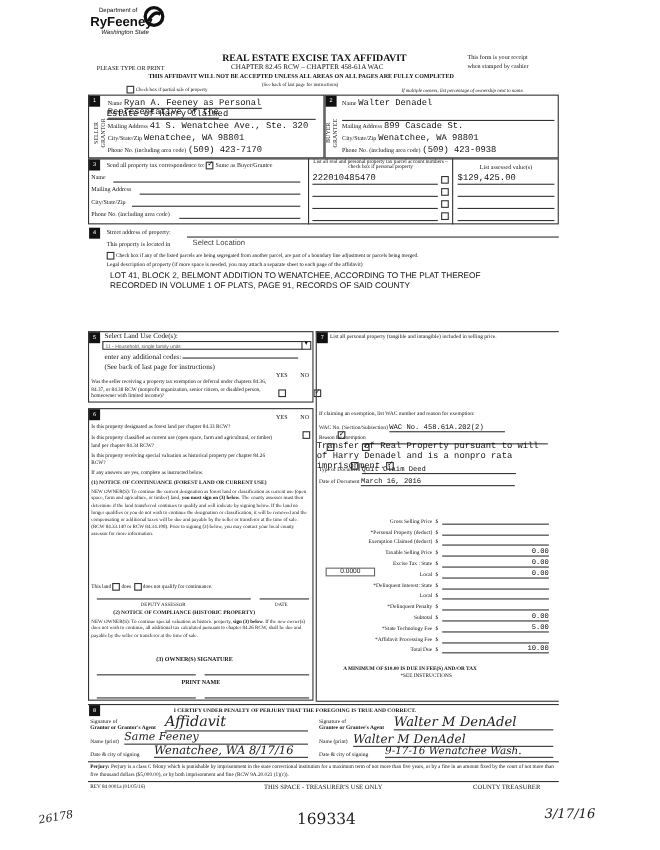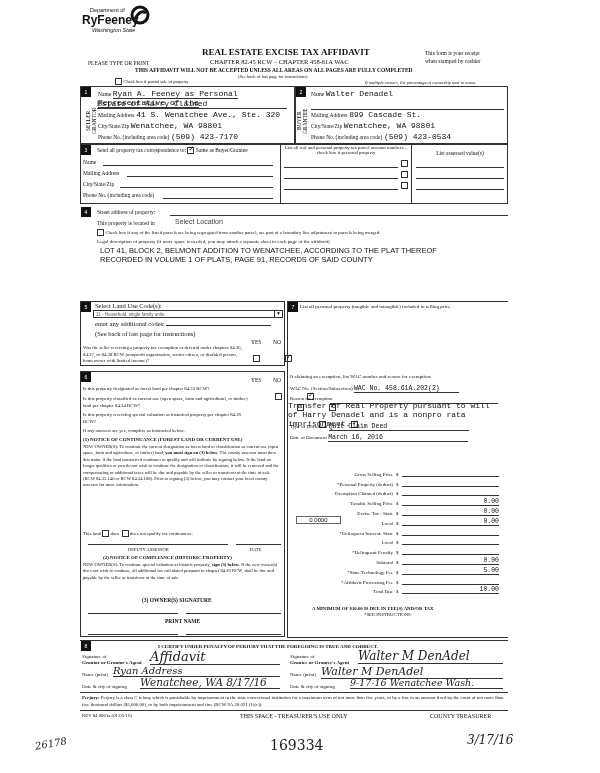--- a/index.html
+++ b/index.html
@@ -81,21 +81,21 @@
 <div class="abs lbl" style="left:311px;top:110px;">
   <span class="tiny">Mailing Address</span>
   <span class="fill" style="font-size:8px;">899 Cascade St.</span>
 </div>
 <div class="abs lbl" style="left:311px;top:121px;">
   <span class="tiny">City/State/Zip</span>
   <span class="fill" style="font-size:8px;">Wenatchee, WA 98801</span>
 </div>
 <div class="abs lbl" style="left:311px;top:132px;">
   <span class="tiny">Phone No. (including area code)</span>
-  <span class="fill" style="font-size:8px;">(509) 423-0534</span>
+  <span class="fill" style="font-size:8px;">(509) 423-0938</span>
 </div>
 
 
 <div class="abs box" style="left:80px;top:144px;width:428px;height:60px;"></div>
 <div class="abs" style="left:280px;top:144px;width:0.8px;height:60px;background:#333;"></div>
 <div class="abs" style="left:411px;top:144px;width:0.8px;height:60px;background:#333;"></div>
 <div class="secnum" style="left:81px;top:145px;">3</div>
 <div class="abs tiny" style="left:97px;top:147px;">
   <span>Send all property tax correspondence to:</span>
   <span class="cb checked"></span>
@@ -106,20 +106,25 @@
 <div class="abs tiny" style="left:83px;top:170px;">Mailing Address</div>
 <div class="abs line" style="left:127px;top:176px;width:146px;"></div>
 <div class="abs tiny" style="left:83px;top:181px;">City/State/Zip</div>
 <div class="abs line" style="left:120px;top:187px;width:153px;"></div>
 <div class="abs tiny" style="left:83px;top:192px;">Phone No. (including area code)</div>
 <div class="abs line" style="left:163px;top:198px;width:110px;"></div>
 <div class="abs tiny" style="left:283px;top:145px;width:126px;text-align:center;font-size:4.8px;">List all real and personal property tax parcel account numbers – check box if personal property</div>
 <div class="abs tiny" style="left:412px;top:150px;width:96px;text-align:center;">List assessed value(s)</div>
 
 <div class="abs" style="left:284px;top:158px;width:222px;">
+  <div style="height:11px;position:relative;">
+    <span class="fill line" style="position:absolute;left:0;width:114px;font-size:8px;height:10px;">222010485470</span>
+    <span class="cb" style="position:absolute;left:117px;top:2px;"></span>
+    <span class="fill line" style="position:absolute;left:132px;width:88px;font-size:8px;height:10px;">$129,425.00</span>
+  </div>
   <div style="height:11px;position:relative;">
     <span class="fill line" style="position:absolute;left:0;width:114px;font-size:8px;height:10px;"></span>
     <span class="cb" style="position:absolute;left:117px;top:2px;"></span>
     <span class="fill line" style="position:absolute;left:132px;width:88px;font-size:8px;height:10px;"></span>
   </div>
   <div style="height:11px;position:relative;">
     <span class="fill line" style="position:absolute;left:0;width:114px;font-size:8px;height:10px;"></span>
     <span class="cb" style="position:absolute;left:117px;top:2px;"></span>
     <span class="fill line" style="position:absolute;left:132px;width:88px;font-size:8px;height:10px;"></span>
   </div>
@@ -305,21 +310,21 @@
 <div class="abs" style="left:80px;top:640px;width:428px;height:0.8px;background:#333;"></div>
 <div class="secnum" style="left:81px;top:641px;">8</div>
 <div class="abs tiny" style="left:158px;top:644px;font-weight:bold;font-size:5px;">I CERTIFY UNDER PENALTY OF PERJURY THAT THE FOREGOING IS TRUE AND CORRECT.</div>
 
 <div class="abs tiny" style="left:82px;top:654px;font-size:5px;line-height:6px;">
   <div>Signature of</div>
   <div style="font-weight:bold;">Grantor or Grantor's Agent</div>
 </div>
 <div class="abs handwrite line" style="left:150px;top:649px;width:130px;font-size:13px;">Affidavit</div>
 <div class="abs tiny" style="left:82px;top:672px;font-size:5px;">Name (print)</div>
-<div class="abs handwrite line" style="left:113px;top:665px;width:167px;font-size:10px;">Ryan Address</div>
+<div class="abs handwrite line" style="left:113px;top:665px;width:167px;font-size:10px;">Same Feeney</div>
 <div class="abs tiny" style="left:82px;top:684px;font-size:5px;">Date &amp; city of signing</div>
 <div class="abs handwrite line" style="left:140px;top:676px;width:140px;font-size:10.5px;">Wenatchee, WA 8/17/16</div>
 
 <div class="abs tiny" style="left:290px;top:654px;font-size:5px;line-height:6px;">
   <div>Signature of</div>
   <div style="font-weight:bold;">Grantee or Grantee's Agent</div>
 </div>
 <div class="abs handwrite line" style="left:358px;top:649px;width:145px;font-size:12px;">Walter M DenAdel</div>
 <div class="abs tiny" style="left:290px;top:672px;font-size:5px;">Name (print)</div>
 <div class="abs handwrite line" style="left:321px;top:665px;width:182px;font-size:11px;">Walter M DenAdel</div>
@@ -331,16 +336,16 @@
 <div class="abs tiny" style="left:82px;top:695px;width:425px;font-size:4.8px;line-height:6.5px;">
   <b>Perjury:</b>
   <span>Perjury is a class C felony which is punishable by imprisonment in the state correctional institution for a maximum term of not more than five years, or by a fine in an amount fixed by the court of not more than five thousand dollars ($5,000.00), or by both imprisonment and fine (RCW 9A.20.021 (1)(c)).</span>
 </div>
 <div class="abs" style="left:80px;top:710px;width:428px;height:0.8px;background:#333;"></div>
 <div class="abs tiny" style="left:82px;top:713px;font-size:4.8px;">REV 84 0001a (01/05/16)</div>
 <div class="abs tiny" style="left:240px;top:713px;font-size:6px;">THIS SPACE - TREASURER'S USE ONLY</div>
 <div class="abs tiny" style="left:430px;top:713px;font-size:6px;">COUNTY TREASURER</div>
 <div class="abs handwrite" style="left:35px;top:738px;font-size:10px;transform:rotate(-10deg);">26178</div>
 <div class="abs handwrite" style="left:270px;top:737px;font-size:14px;font-style:normal;">169334</div>
-<div class="abs handwrite" style="left:467px;top:733px;font-size:12px;">3/17/16</div>
+<div class="abs handwrite" style="left:495px;top:733px;font-size:12px;">3/17/16</div>
 
 
 
 
 </body></html>

